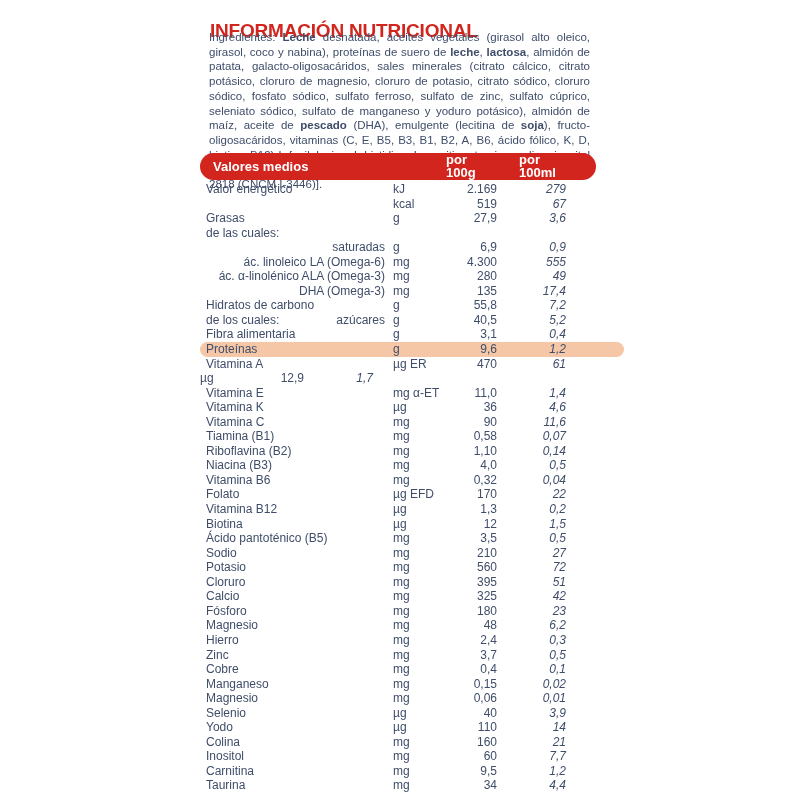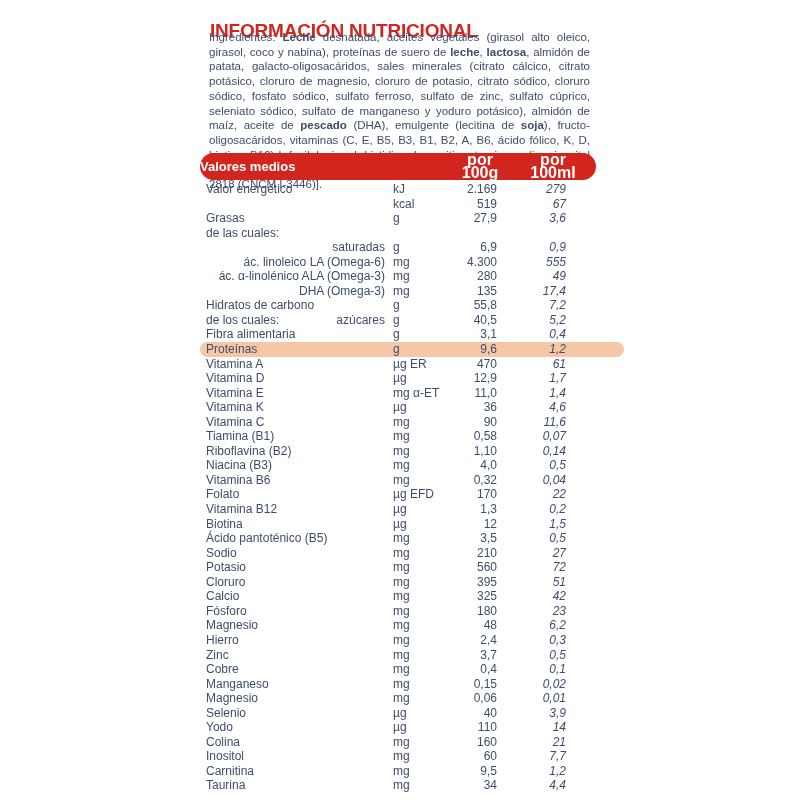--- a/index.html
+++ b/index.html
@@ -21,23 +21,23 @@
     position:absolute;left:209px;top:30px;width:381px;margin:0;
     font-size:11.5px;line-height:14.7px;text-align:justify;color:var(--navy);
   }
   .ingredients b{font-weight:bold;}
   .ingredients i{font-style:italic;}
   .table{position:absolute;left:200px;top:153px;width:424px;}
   .thead{
     position:relative;width:396px;height:27px;background:var(--red);
     border-radius:14px;color:#ffffff;display:flex;align-items:center;
   }
-  .th-label{font-size:13px;font-weight:bold;}
+  .th-label{margin-left:13px;font-size:13px;font-weight:bold;}
   .th-col{
-    position:absolute;top:1px;text-align:center;font-size:16px;font-weight:bold;
+    position:absolute;top:1px;text-align:left;font-size:13px;font-weight:bold;
     line-height:12.5px;white-space:pre-line;
   }
   .th-g{left:246px;width:68px;}
   .th-ml{left:319px;width:68px;}
   .rows{margin-top:2px;}
   .row{
     position:relative;display:flex;align-items:flex-end;height:14.55px;
     font-size:12px;line-height:14.55px;white-space:nowrap;
   }
   .row.hl{background:var(--highlight);border-radius:8px;}
@@ -138,21 +138,20 @@
           <span class="c-g">9,6</span>
           <span class="c-ml">1,2</span>
         </div>
         <div class="row">
           <span class="c-name">Vitamina A</span>
           <span class="c-unit">µg ER</span>
           <span class="c-g">470</span>
           <span class="c-ml">61</span>
         </div>
         <div class="row">
-          <span class="c-name">Vitamina D</span>
           <span class="c-unit">µg</span>
           <span class="c-g">12,9</span>
           <span class="c-ml">1,7</span>
         </div>
         <div class="row">
           <span class="c-name">Vitamina E</span>
           <span class="c-unit">mg α-ET</span>
           <span class="c-g">11,0</span>
           <span class="c-ml">1,4</span>
         </div>

